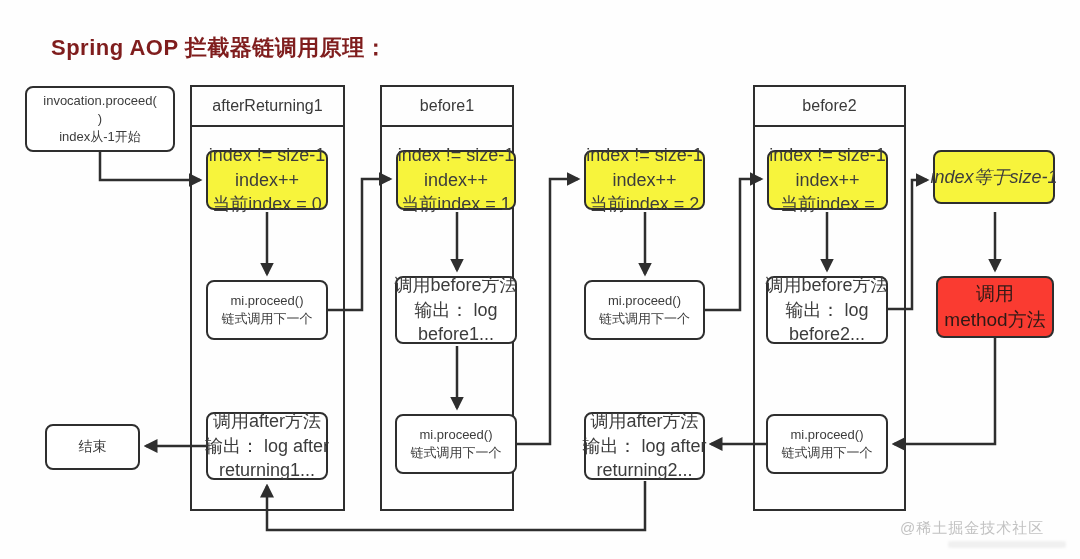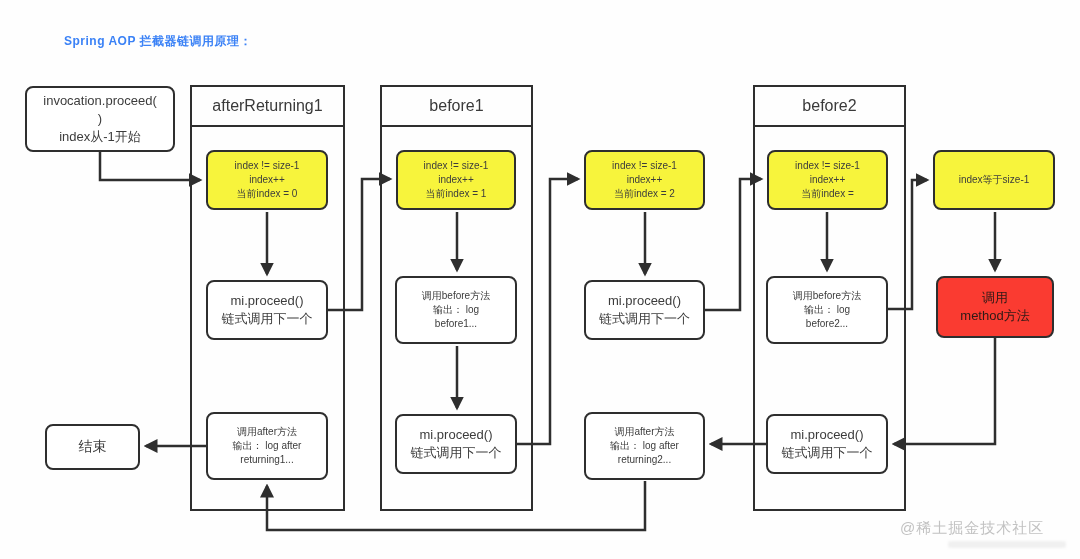--- a/index.html
+++ b/index.html
@@ -1,25 +1,25 @@
 <!DOCTYPE html>
 <html><head>
 <meta charset="utf-8">
 <style>
   html,body{margin:0;padding:0;background:#ffffff;}
   body{font-family:"Liberation Sans","DejaVu Sans",sans-serif;}
   .stage{position:relative;width:1080px;height:559px;background:#fefefe;overflow:hidden;}
-  .title{position:absolute;left:64px;top:33px;font-size:12px;font-weight:600;color:#3b82f6;letter-spacing:.5px;}
+  .title{position:absolute;left:51px;top:33px;font-size:22px;font-weight:600;color:#7f1d1d;letter-spacing:.5px;}
   
   .col{position:absolute;top:85px;height:426px;border:2.5px solid #2e2e2e;box-sizing:border-box;background:transparent;}
   .col-header{height:40px;border-bottom:2.5px solid #2e2e2e;display:flex;align-items:center;justify-content:center;font-size:16px;color:#3a3a3a;box-sizing:border-box;}
   
-  .bx{position:absolute;background:#fff;border:2px solid #2e2e2e;border-radius:8px;display:flex;flex-direction:column;align-items:center;justify-content:center;font-size:10px;color:#3c3c3c;line-height:1.38;text-align:center;box-sizing:border-box;z-index:4;padding:2px 3px;}
+  .bx{position:absolute;background:#fff;border:2px solid #2e2e2e;border-radius:8px;display:flex;flex-direction:column;align-items:center;justify-content:center;font-size:18px;color:#3c3c3c;line-height:1.38;text-align:center;box-sizing:border-box;z-index:4;padding:2px 3px;}
   .bx.yellow{background:#f7f43c;}
-  .bx.red{background:#fa3b31;color:#2e1a16;font-size:13px;}
+  .bx.red{background:#fa3b31;color:#2e1a16;font-size:19px;}
   .bx .ln{white-space:nowrap;}
   svg.wires{position:absolute;left:0;top:0;z-index:3;pointer-events:none;}
   .watermark{position:absolute;left:900px;top:519px;font-size:15px;color:#c2c2c2;letter-spacing:1px;}
   .watermark-sub{position:absolute;left:948px;top:541px;width:118px;height:7px;background:#f0f0f0;border-radius:3px;filter:blur(1px);}
 </style>
 </head>
 <body>
 
 <div class="stage">
 
@@ -27,21 +27,21 @@
 
   <div class="bx" style="left:25px;top:86px;width:150px;height:66px;font-size:13px;">
     <div class="ln">invocation.proceed(</div>
     <div class="ln">)</div>
     <div class="ln">index从-1开始</div>
   </div>
 
   <div class="col" style="left:190px;width:155px;">
     <div class="col-header">afterReturning1</div>
   </div>
-  <div class="col" style="left:380px;width:153px;">
+  <div class="col" style="left:380px;width:134px;">
     <div class="col-header">before1</div>
   </div>
   <div class="col" style="left:753px;width:153px;">
     <div class="col-header">before2</div>
   </div>
 
   <svg class="wires" width="1080" height="559" viewBox="0 0 1080 559">
     <defs>
       <marker id="ah" markerWidth="5.6" markerHeight="5.6" refX="4.6" refY="2.8" orient="auto">
         <path d="M0,0 L5.6,2.8 L0,5.6 z" fill="#2e2e2e"></path>
@@ -119,21 +119,21 @@
   <div class="bx" style="left:766px;top:276px;width:122px;height:68px;">
     <div class="ln">调用before方法</div>
     <div class="ln">输出： log</div>
     <div class="ln">before2...</div>
   </div>
   <div class="bx" style="left:766px;top:414px;width:122px;height:60px;font-size:13px;">
     <div class="ln">mi.proceed()</div>
     <div class="ln">链式调用下一个</div>
   </div>
 
-  <div class="bx yellow" style="left:933px;top:150px;width:122px;height:60px;">
+  <div class="bx yellow" style="left:933px;top:150px;width:122px;height:54px;font-style:italic;">
     <div class="ln">index等于size-1</div>
   </div>
   <div class="bx red" style="left:936px;top:276px;width:118px;height:62px;">
     <div class="ln">调用</div>
     <div class="ln">method方法</div>
   </div>
 
   <div class="bx" style="left:45px;top:424px;width:95px;height:46px;font-size:14px;">
     <div class="ln">结束</div>
   </div>

